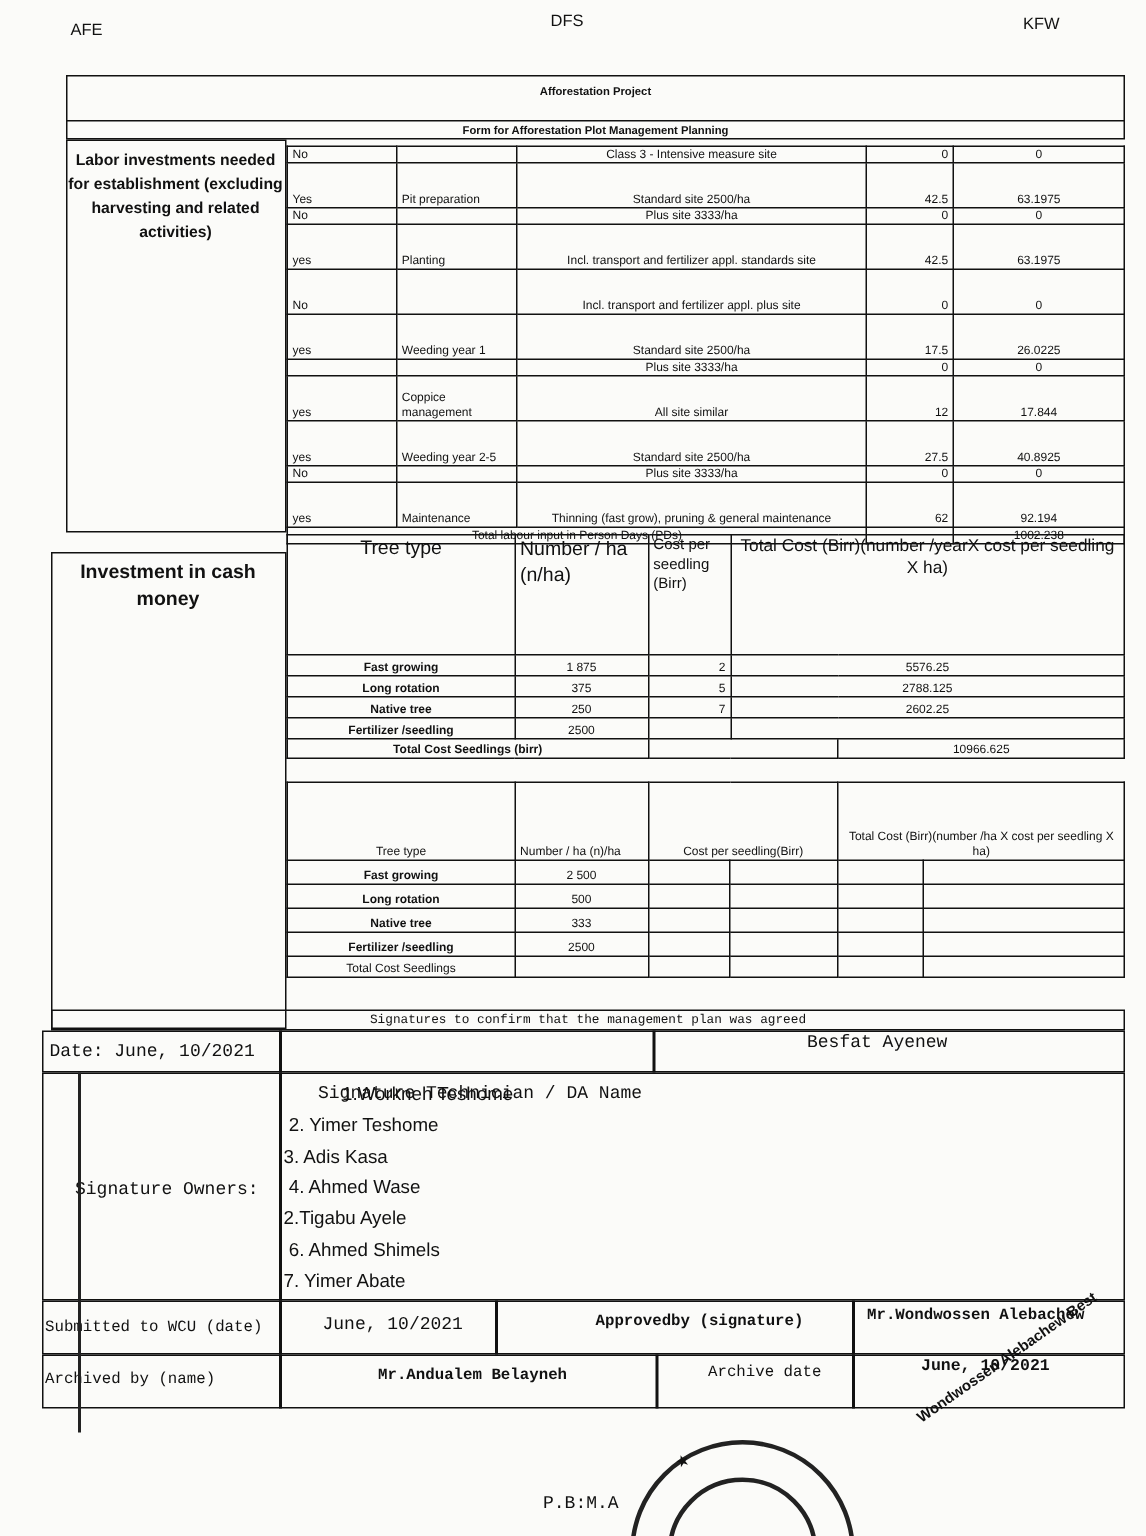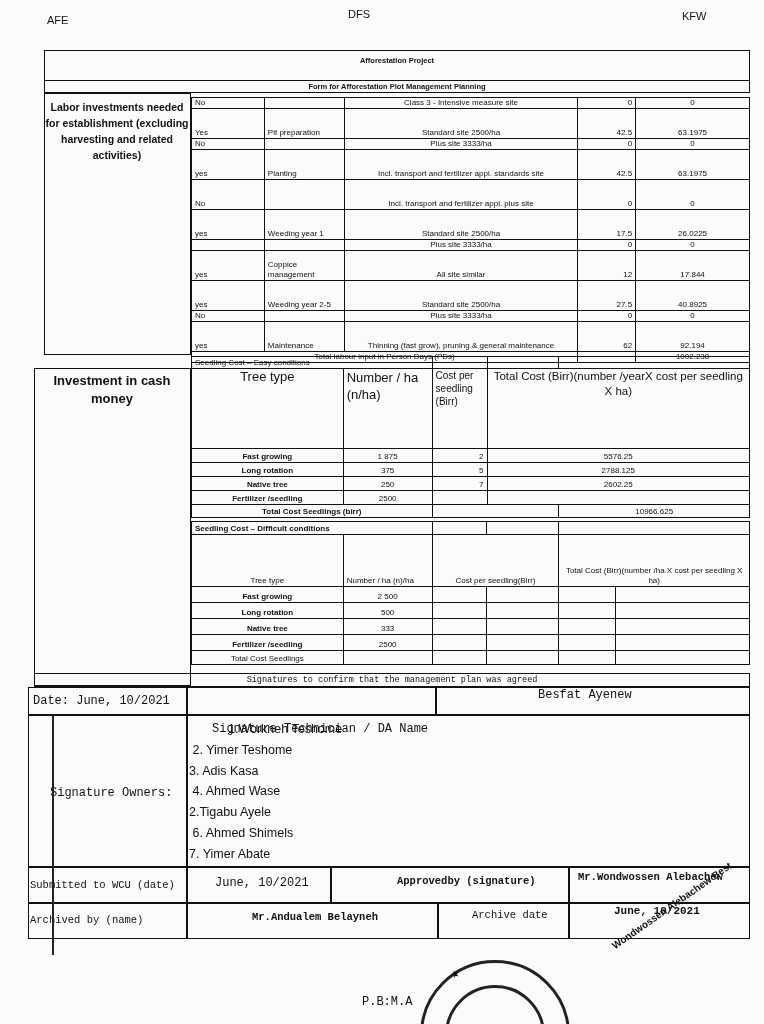--- a/index.html
+++ b/index.html
@@ -23,21 +23,21 @@
   .stamp { position:absolute; left:420px; top:960px; width:150px; height:150px; border-radius:50%;
            border:3px solid #222; box-sizing:border-box; }
   .stamp-inner { position:absolute; left:22px; top:22px; width:100px; height:100px; border-radius:50%; border:3px solid #222; box-sizing:border-box; }
   .stamp-text { position:absolute; font-size:9px; font-weight:bold; transform:rotate(-20deg); left:28px; top:6px; }
   .sig-stamp { position:absolute; left:600px; top:900px; transform:rotate(-35deg); font-size:10px; font-weight:bold; line-height:11px; }
 </style>
 </head>
 <body>
 
 <div class="abs hdr" style="left:47px;top:14px;">AFE</div>
-<div class="abs hdr" style="left:348px;top:8px;">DFS</div>
+<div class="abs hdr" style="left:367px;top:8px;">DFS</div>
 <div class="abs hdr" style="left:682px;top:10px;">KFW</div>
 
 <div class="title-box">
   <div>Afforestation Project</div>
 </div>
 <div class="subtitle">Form for Afforestation Plot Management Planning</div>
 
 <div class="box" style="left:44px;top:93px;width:147px;height:262px;border-width:1.5px;">
   <div class="sidehead" style="left:0;top:5px;width:144px;font-size:10.5px;line-height:16px;">Labor investments needed for establishment (excluding harvesting and related activities)</div>
 </div>
@@ -144,26 +144,20 @@
 
 <table class="abs" style="left:191px;top:356px;width:559px;">
   <colgroup>
       <col style="width:152px">
       <col style="width:89px">
       <col style="width:55px">
       <col style="width:72px">
       <col style="width:191px">
     </colgroup>
   <tbody>
-      <tr style="height:12px;">
-    <td colspan="2" style="font-size:8px;">Seedling Cost – Easy conditions</td>
-    <td></td>
-        <td></td>
-        <td></td>
-  </tr>
   <tr style="height:80px;">
     <td class="c bigcell" style="vertical-align:top;font-size:13px;">Tree type</td>
     <td class="bigcell" style="vertical-align:top;font-size:13px;line-height:17px;">Number / ha (n/ha)</td>
     <td style="vertical-align:top;font-size:10px;line-height:13px;">Cost per seedling (Birr)</td>
     <td colspan="2" class="c" style="vertical-align:top;font-size:11.5px;line-height:15px;">Total Cost (Birr)(number /yearX cost per seedling X  ha)</td>
   </tr>
   </tbody>
     <tbody id="easy-body">
       <tr style="height: 14px;">
         <td class="c b">Fast growing</td>
@@ -202,26 +196,20 @@
 <table class="abs" style="left:191px;top:521px;width:559px;">
   <colgroup>
       <col style="width:152px">
       <col style="width:89px">
       <col style="width:55px">
       <col style="width:72px">
       <col style="width:57px">
       <col style="width:134px">
     </colgroup>
   <tbody>
-      <tr style="height:13px;">
-    <td colspan="2" class="b">Seedling Cost – Difficult conditions</td>
-    <td></td>
-        <td></td>
-        <td colspan="2"></td>
-  </tr>
   <tr style="height:52px;">
     <td class="c">Tree type</td>
     <td>Number / ha (n)/ha</td>
     <td colspan="2" class="c">Cost per seedling(Birr)</td>
     <td colspan="2" class="c">Total Cost (Birr)(number /ha X cost per seedling X  ha)</td>
   </tr>
   </tbody>
     <tbody id="difficult-body">
       <tr style="height: 16px;">
         <td class="c b">Fast growing</td>

